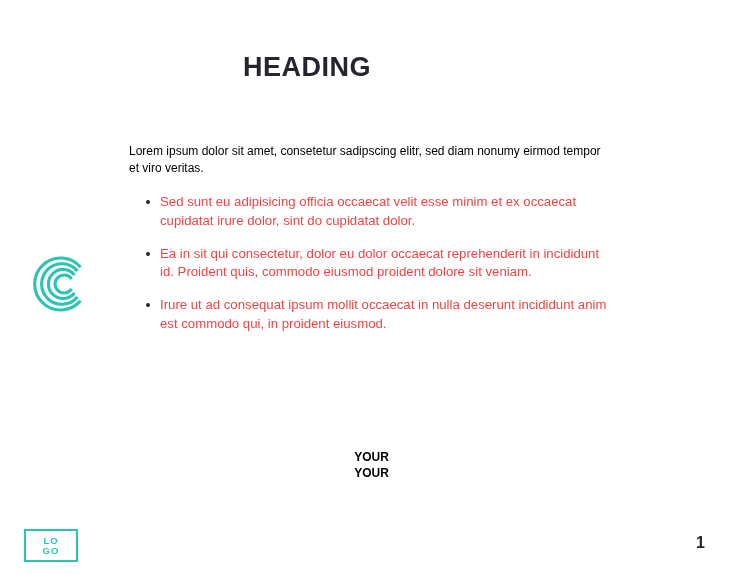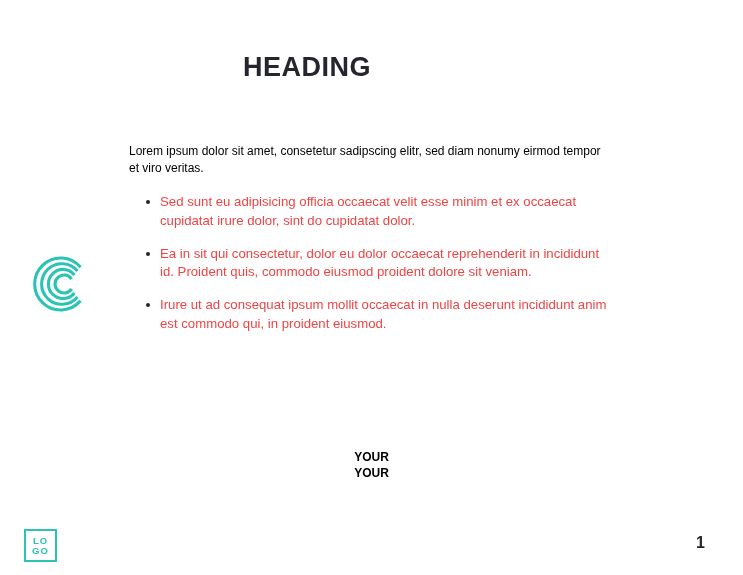--- a/index.html
+++ b/index.html
@@ -97,21 +97,21 @@
   }
   .your-note span {
     display: block;
   }
 
   
   .logo-mark {
     position: absolute;
     left: 24px;
     top: 529px;
-    width: 33px;
+    width: 54px;
     height: 33px;
     border: 2.5px solid #2bc4b4;
     box-sizing: border-box;
     display: flex;
     flex-direction: column;
     align-items: center;
     justify-content: center;
     line-height: 1;
   }
   .logo-row {

